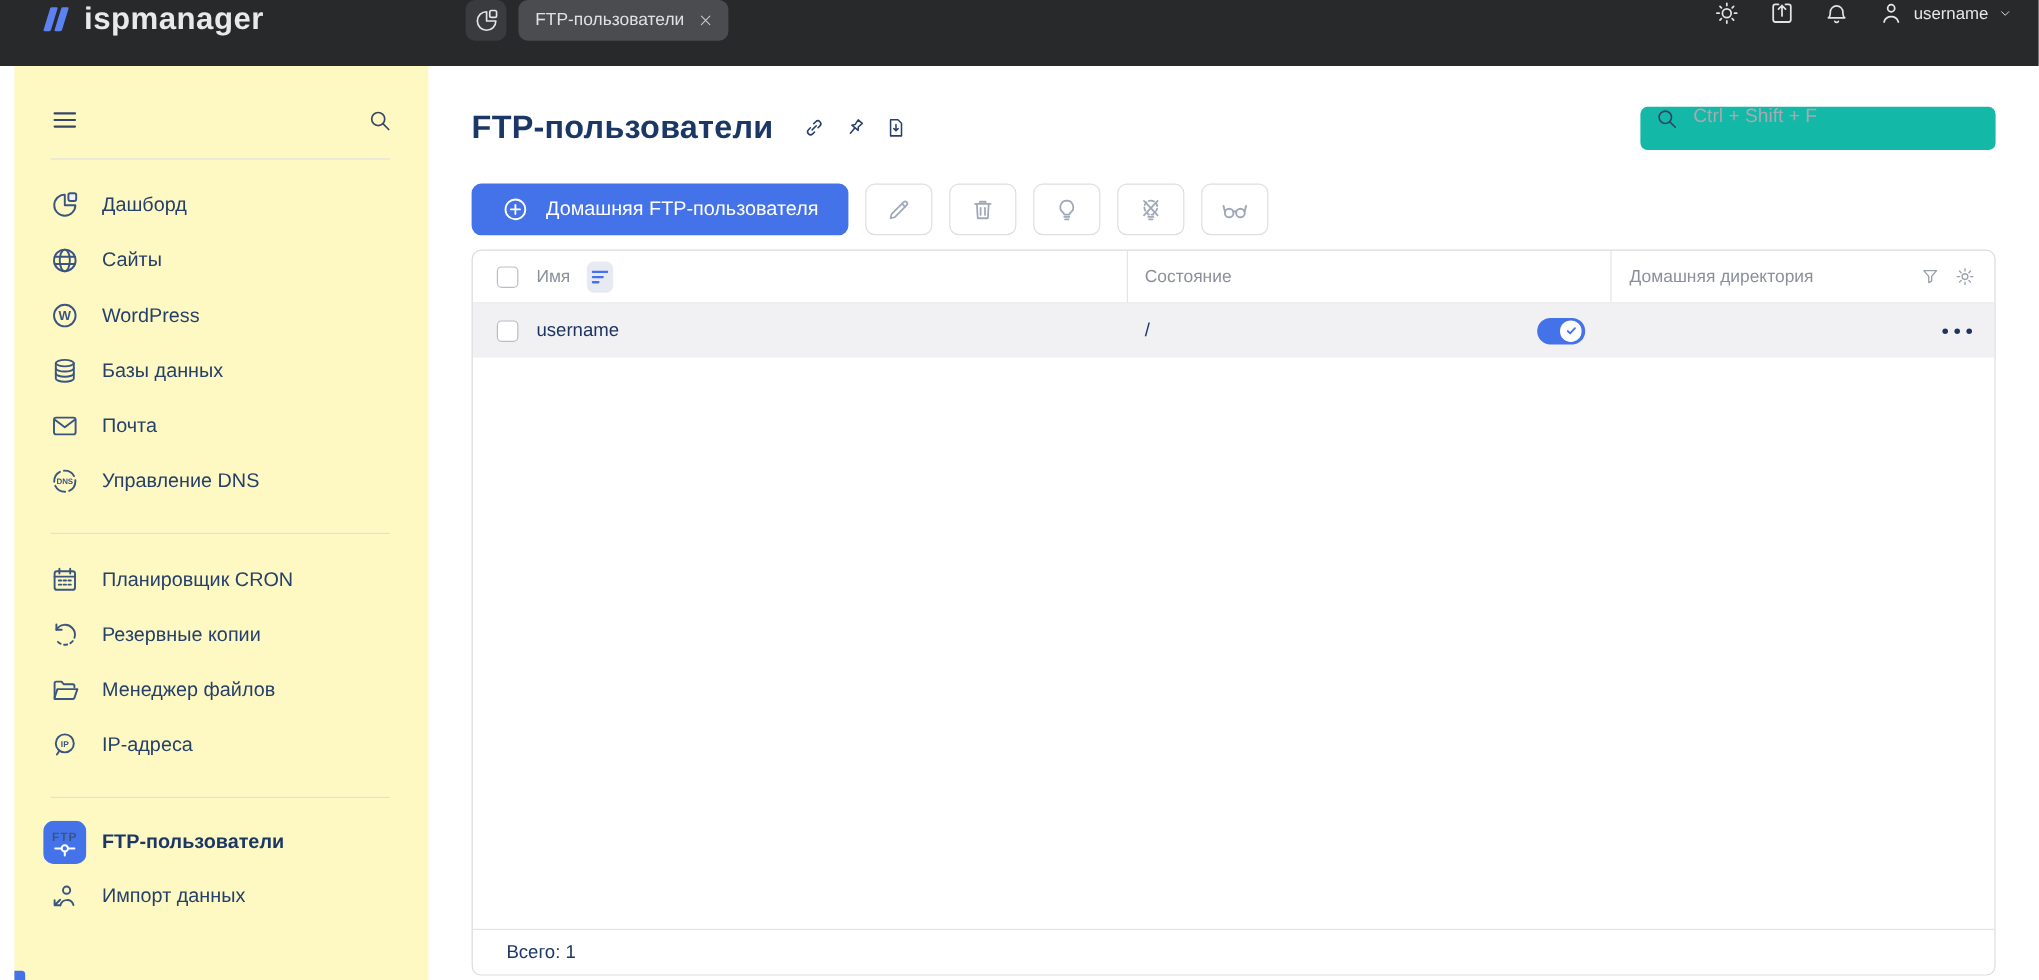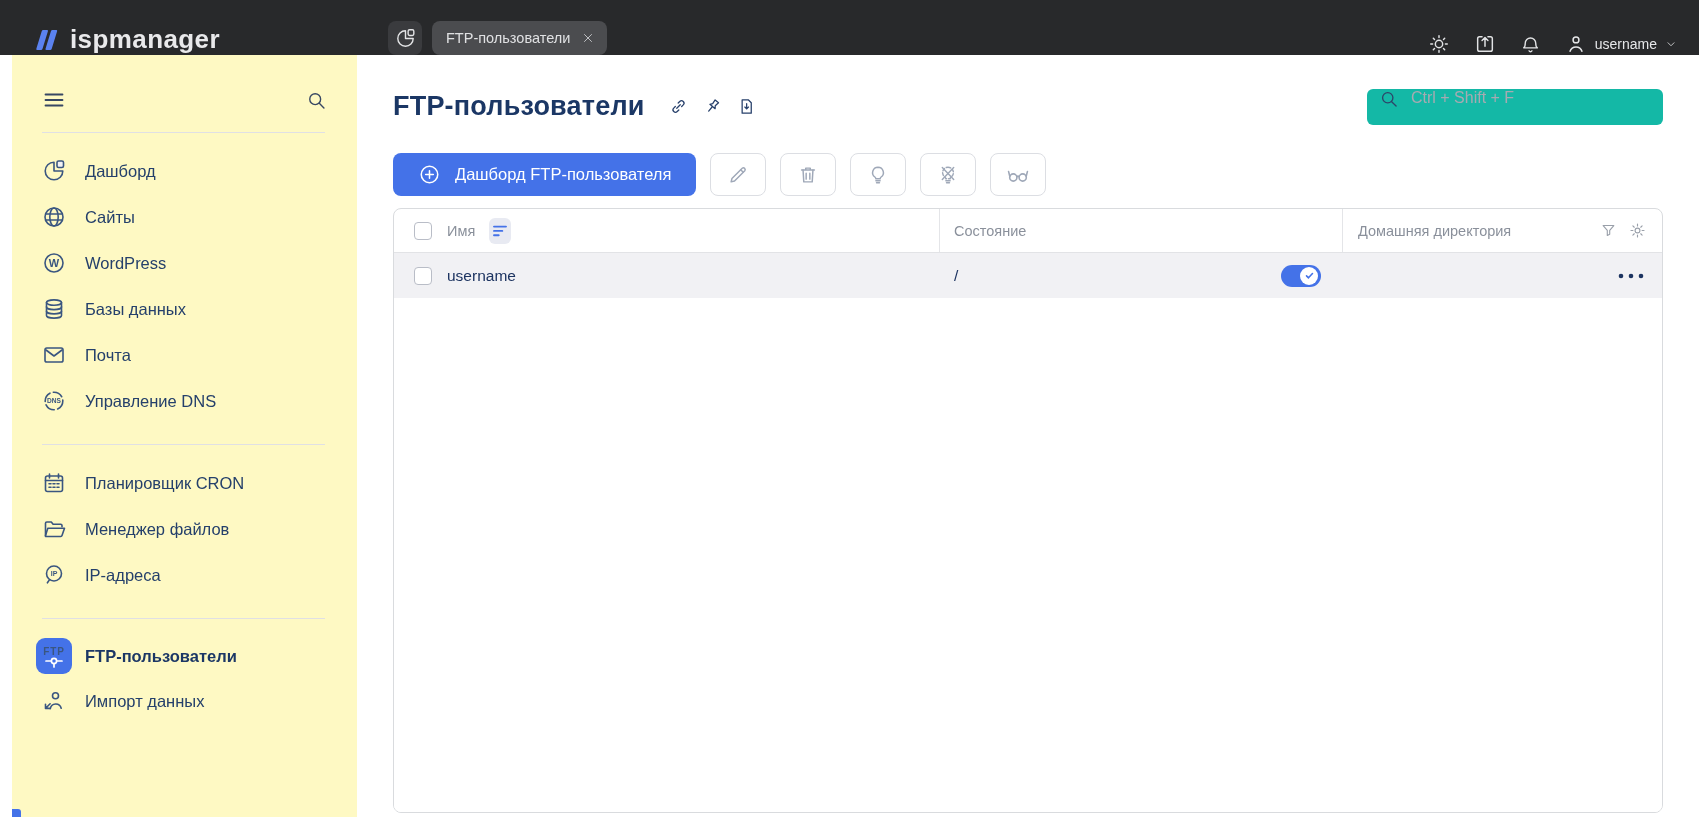--- a/index.html
+++ b/index.html
@@ -2,21 +2,21 @@
 <html><head>
 <meta charset="utf-8">
 <style>
   * { margin:0; padding:0; box-sizing:border-box; }
   html,body { width:1699px; height:817px; overflow:hidden; }
   body { font-family:"Liberation Sans", sans-serif; background:#fff; color:#1d3461; }
   svg.ic { display:block; fill:none; stroke:currentColor; stroke-width:1.6; stroke-linecap:round; stroke-linejoin:round; }
   svg.ic text { stroke:none; fill:currentColor; font-family:"Liberation Sans", sans-serif; }
 
   
-  .topbar { height:55px; background:#28292b; display:flex; align-items:flex-end; }
+  .topbar { height:55px; background:#28292b; display:flex; align-items:flex-start; }
   .logo { width:345px; padding-left:34px; display:flex; align-items:center; gap:9px; flex:none; }
   .logo-text { color:#e9e9eb; font-size:26px; font-weight:600; letter-spacing:.4px; }
   .tabs { display:flex; align-items:center; gap:10px; margin-left:43px; }
   .tab-icon-btn { width:34px; height:34px; border-radius:8px; background:#3a3b3e; color:#e3e4e6;
                   display:grid; place-items:center; cursor:pointer; --pbg:#3a3b3e; }
   .tab { height:34px; background:#4b4c4f; border-radius:8px; color:#e0e1e3; display:flex;
          align-items:center; gap:11px; padding:0 12px 0 14px; font-size:14.5px; cursor:pointer; }
   .tab-close { color:#c7c8cb; display:grid; place-items:center; cursor:pointer; }
   .topbar-right { margin-left:auto; display:flex; align-items:center; gap:24px; padding-right:22px; color:#e2e3e5; }
   .tb-ico { cursor:pointer; display:grid; place-items:center; }
@@ -233,20 +233,29 @@
             <rect x="3.5" y="5" width="17" height="15.5" rx="2"></rect>
             <path d="M3.5 9.5h17M7.5 3v4M16.5 3v4"></path>
             <path d="M7 12.7h2M11 12.7h2M15 12.7h2M7 16.2h2M11 16.2h2M15 16.2h2"></path>
           </svg>
         </span>
         <span>Планировщик CRON</span>
       </div>
       <div class="sb-item">
         <span class="sb-ico">
           <svg class="ic" width="24" height="24" viewBox="0 0 24 24">
+            <path d="M5 7.8A8.3 8.3 0 1 1 4 13.5" stroke-dasharray="24 3 2.6 3 2.6 3 2.6 40"></path>
+            <path d="M5 3.4v4.4h4.4"></path>
+          </svg>
+        </span>
+        <span>Резервные копии</span>
+      </div>
+      <div class="sb-item">
+        <span class="sb-ico">
+          <svg class="ic" width="24" height="24" viewBox="0 0 24 24">
             <path d="M3.5 18.5V6.3A1.3 1.3 0 0 1 4.8 5h4.5l1.8 2.2h7.6a1.3 1.3 0 0 1 1.3 1.3v1.3"></path>
             <path d="M3.5 18.5l2.3-7.2h16.7L20 18.6a1.3 1.3 0 0 1-1.2.9H3.5z"></path>
           </svg>
         </span>
         <span>Менеджер файлов</span>
       </div>
       <div class="sb-item">
         <span class="sb-ico">
           <svg class="ic" width="24" height="24" viewBox="0 0 24 24">
             <circle cx="12" cy="10.5" r="7.5"></circle>
@@ -325,21 +334,21 @@
         <input type="text" placeholder="Ctrl + Shift + F" style="">
       </div>
     </div>
 
     <div class="toolbar">
       <button class="btn-create">
         <svg class="ic" width="23" height="23" viewBox="0 0 24 24">
           <circle cx="12" cy="12" r="8.6"></circle>
             <path d="M12 8v8M8 12h8"></path>
         </svg>
-        <span>Дашборд FTP-пользователя</span>
+        <span>Домашняя FTP-пользователя</span>
       </button>
       <button class="tool-btn">
         <svg class="ic" width="22" height="22" viewBox="0 0 24 24">
           <path d="M4.5 19.5l.9-3.7L16.6 4.6a2 2 0 0 1 2.8 2.8L8.2 18.6l-3.7.9z"></path>
           <path d="M14.9 6.3l2.8 2.8"></path>
         </svg>
       </button>
       <button class="tool-btn">
         <svg class="ic" width="22" height="22" viewBox="0 0 24 24">
           <path d="M5 6.5h14M9.5 6.3V4.5h5v1.8"></path>
@@ -423,15 +432,18 @@
           <svg width="26" height="6" viewBox="0 0 26 6">
             <circle cx="3" cy="3" r="2.3" fill="#1d3461"></circle>
             <circle cx="13" cy="3" r="2.3" fill="#1d3461"></circle>
             <circle cx="23" cy="3" r="2.3" fill="#1d3461"></circle>
           </svg>
         </span>
       </div>
 
       <div class="tbody-fill"></div>
 
+      <div class="tfoot">
+        <span>Всего: 1</span>
+      </div>
     </section>
   </main>
 </div>
 
 </body></html>

